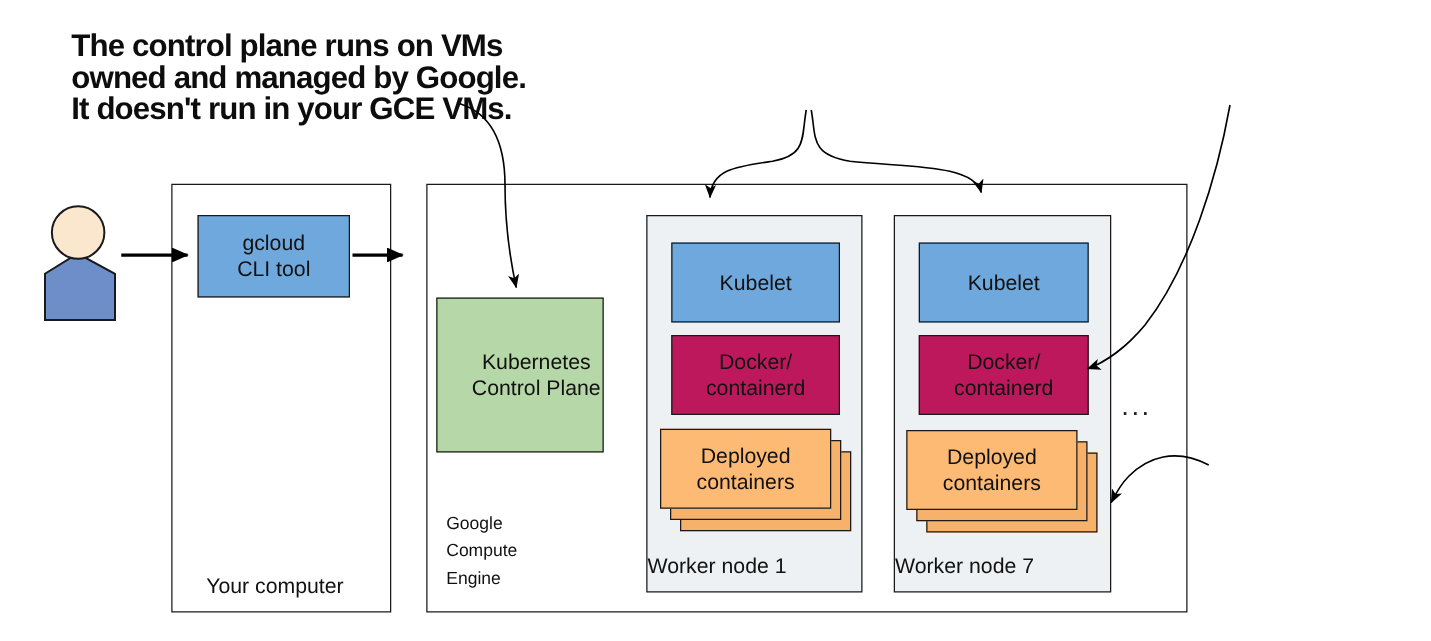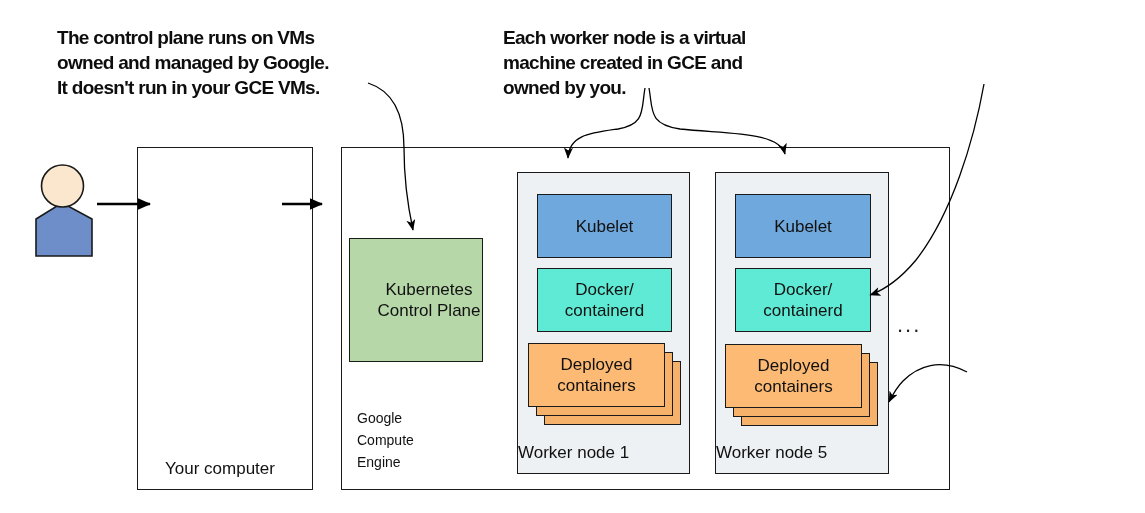--- a/index.html
+++ b/index.html
@@ -1,31 +1,31 @@
 <!DOCTYPE html>
 <html><head>
 <meta charset="utf-8">
 <style>
   html,body{margin:0;padding:0;background:#fff;}
   #canvas{
     position:relative;width:1145px;height:513px;background:#ffffff;overflow:hidden;
     font-family:"Liberation Sans", sans-serif;color:#111;
   }
   .ann{
-    position:absolute;font-weight:bold;font-size:19px;line-height:25px;
+    position:absolute;font-weight:bold;font-size:25px;line-height:25px;
     letter-spacing:-0.7px;white-space:pre-line;color:#0d0d0d;
   }
   .box{position:absolute;border:1.6px solid #1a1a1a;box-sizing:border-box;background:#fff;margin-left:11px;}
   .fillbox{
     position:absolute;border:1.4px solid #1a1a1a;box-sizing:border-box;
     display:flex;align-items:center;justify-content:center;text-align:center;
     font-size:17px;line-height:21px;white-space:pre-line;
   }
   .blue{background:#6FA8DC;}
-  .lightblue{background:#5eead4;}
+  .lightblue{background:#be185d;}
   .green{background:#B6D7A8;padding-left:26px;}
   .orange{background:#fdba74;}
   .workerbox{background:#EDF1F4;border-width:1.5px;}
   .gcebox{border-width:1.8px;}
   .corner-label{position:absolute;font-size:14px;line-height:22px;white-space:pre-line;}
   .bottom-label{
     position:absolute;left:0;right:0;bottom:10px;text-align:left;
     font-size:17px;line-height:20px;
   }
   .stack-layer{position:absolute;border:1.4px solid #1a1a1a;box-sizing:border-box;background:#F6B26B;}
@@ -33,27 +33,26 @@
   svg.overlay{position:absolute;left:0;top:0;pointer-events:none;}
 </style>
 </head>
 <body>
 
 <div id="canvas">
 
   <div class="ann" style="left:57px;top:25px;">The control plane runs on VMs
 owned and managed by Google.
 It doesn't run in your GCE VMs.</div>
-  <div class="ann" style="left:503px;top:25px;">Each worker node is a virtual
-machine created in GCE and
-owned by you.</div>
 
   <div class="box" style="left:126px;top:147px;width:176px;height:343px;">
     <div class="bottom-label" style="text-align:left;left:27px;">Your computer</div>
   </div>
+  <div class="fillbox blue" style="left:158px;top:172px;width:122px;height:66px;">gcloud
+CLI tool</div>
 
   <div class="box gcebox" style="left:330px;top:147px;width:609px;height:343px;">
     <div class="corner-label" style="left:15px;top:259px;">Google
 Compute
 Engine</div>
   </div>
 
   <div class="fillbox green" style="left:349px;top:238px;width:134px;height:124px;">Kubernetes
 Control Plane</div>
 
@@ -69,21 +68,21 @@
   </div>
 
   <div class="box workerbox" style="left:704px;top:172px;width:174px;height:302px;">
     <div class="fillbox blue" style="left:19px;top:21px;width:136px;height:64px;">Kubelet</div>
     <div class="fillbox lightblue" style="left:19px;top:95px;width:136px;height:64px;">Docker/
 containerd</div>
     <div class="stack-layer" style="left:25px;top:189px;width:137px;height:64px;"></div>
     <div class="stack-layer" style="left:17px;top:180px;width:137px;height:64px;"></div>
     <div class="fillbox orange" style="left:9px;top:171px;width:137px;height:64px;">Deployed
 containers</div>
-    <div class="bottom-label">Worker node 5</div>
+    <div class="bottom-label">Worker node 7</div>
   </div>
 
   <div class="ellipsis" style="left:897px;top:312px;">...</div>
 
   <svg class="overlay" width="1145" height="513" viewBox="0 0 1145 513">
     <defs>
       <marker id="thin" markerWidth="9" markerHeight="7" refX="8" refY="3.5" orient="auto">
         <path d="M0,0 L8.5,3.5 L0,7 L2.2,3.5 Z" fill="#000"></path>
       </marker>
       <marker id="bold" markerWidth="5.2" markerHeight="4.6" refX="4.8" refY="2.3" orient="auto">

